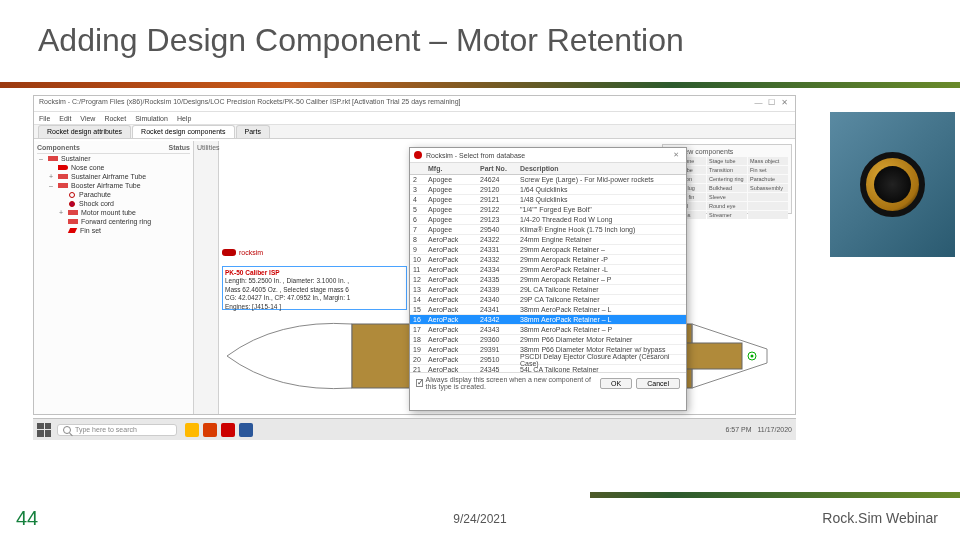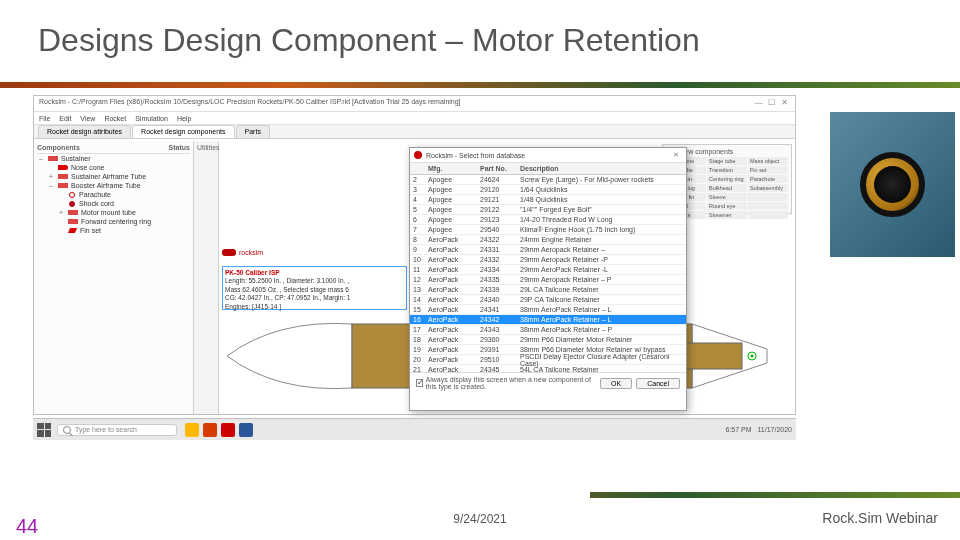--- a/index.html
+++ b/index.html
@@ -65,30 +65,30 @@
   .taskbar .win{width:14px;height:14px;display:grid;grid-template-columns:1fr 1fr;grid-template-rows:1fr 1fr;gap:1px;}
   .taskbar .win span{background:#555;}
   .taskbar .search{margin-left:6px;display:flex;align-items:center;background:#fff;border:1px solid #ccc;border-radius:3px;padding:1px 5px;width:120px;}
   .taskbar .search .mag{width:8px;height:8px;border:1px solid #888;border-radius:50%;margin-right:4px;position:relative;}
   .taskbar .search .mag::after{content:"";position:absolute;width:4px;height:1px;background:#888;bottom:-2px;right:-3px;transform:rotate(45deg);}
   .taskbar .tray{margin-left:auto;display:flex;align-items:center;gap:6px;color:#555;}
   .taskbar .apps{display:flex;gap:4px;margin-left:8px;}
   .taskbar .apps span{width:14px;height:14px;border-radius:2px;}
   .footer-accent{position:absolute;left:0;right:0;bottom:42px;height:6px;background:linear-gradient(90deg,#9b3a10,#c85a1a 30%,#2d5a2d 70%,#6a8a2a);}
   .footer-accent::after{content:"";position:absolute;left:0;top:0;width:590px;height:6px;background:#fff;}
-  .pg{position:absolute;left:16px;bottom:2px;font-size:20px;color:#a21caf;}
+  .pg{position:absolute;left:16px;bottom:10px;font-size:20px;color:#15803d;}
   .ft-date{position:absolute;left:50%;transform:translateX(-50%);bottom:14px;font-size:12px;color:#555;}
   .ft-name{position:absolute;right:22px;bottom:14px;font-size:14px;color:#555;}
   .rv-tabs{position:absolute;left:3px;top:108px;font-size:7px;color:#b00;display:flex;align-items:center;gap:3px;}
   .rv-tabs .sw{width:14px;height:7px;background:#b00;border-radius:3px;}
 </style>
 </head>
 <body>
 
-<div class="slide-title">Designs Design Component – Motor Retention</div>
+<div class="slide-title">Adding Design Component – Motor Retention</div>
 <div class="accent-bar"></div>
 
 <div class="screenshot">
   <div class="winframe">
     <div class="titlebar">
       <span>Rocksim - C:/Program Files (x86)/Rocksim 10/Designs/LOC Precision Rockets/PK-50 Caliber ISP.rkt  [Activation Trial 25 days remaining]</span>
       <span class="wbtns">
         <span>—</span>
         <span>☐</span>
         <span>✕</span>

